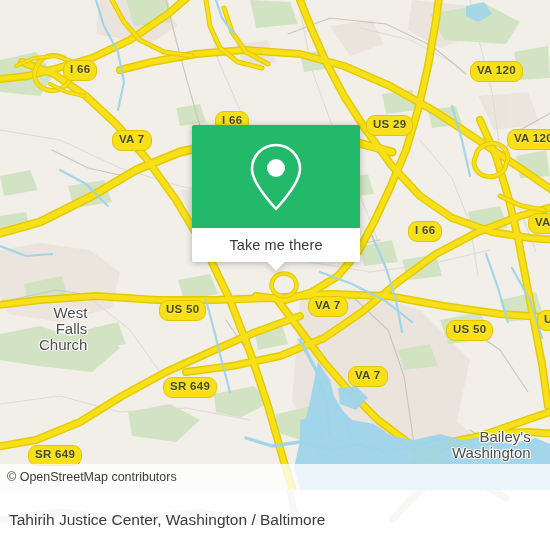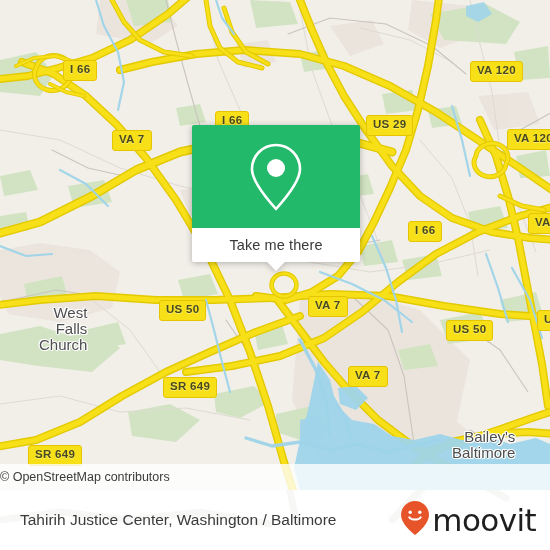--- a/index.html
+++ b/index.html
@@ -35,21 +35,21 @@
     width: 550px;
     height: 490px;
     display: block;
   }
 
   
   .shield {
     position: absolute;
     background: #f7e017;
     border: 1.5px solid #e5c500;
-    border-radius: 3px;
+    border-radius: 9px;
     color: #4a4a20;
     font-size: 11.5px;
     font-weight: bold;
     letter-spacing: 0.3px;
     line-height: 1;
     padding: 3px 6px 4px 6px;
     white-space: nowrap;
     text-shadow: 0 1px 0 rgba(255,255,255,.35);
     font-family: "Liberation Sans", sans-serif;
   }
@@ -80,21 +80,21 @@
     bottom: 0;
     width: 100%;
     height: 26px;
     background: rgba(255,255,255,0.78);
     display: flex;
     align-items: center;
   }
   #attribution .attr-text {
     font-size: 12.5px;
     color: #3b3b3b;
-    padding-left: 0;
+    padding-left: 7px;
     font-family: "Liberation Sans", sans-serif;
   }
 
   
   #popup {
     position: absolute;
     left: 192px;
     top: 125px;
     width: 168px;
     z-index: 40;
@@ -150,21 +150,21 @@
     position: absolute;
     left: 0; top: -490px;
     width: 550px;
     height: 550px;
     opacity: 0.10;
     pointer-events: none;
   }
   #footer-title {
     position: relative;
     z-index: 2;
-    padding-left: 20px;
+    padding-left: 9px;
     font-size: 15.5px;
     color: #3b3b3b;
     font-family: "Liberation Sans", sans-serif;
     white-space: nowrap;
   }
   #brand {
     position: absolute;
     right: 14px;
     top: 50%;
     transform: translateY(-50%);
@@ -397,21 +397,21 @@
         <div class="shield" style="left: 163px; top: 377px;">SR 649</div>
         <div class="shield" style="left: 348px; top: 366px;">VA 7</div>
         <div class="shield" style="left: 28px; top: 445px;">SR 649</div>
       </div>
 
     <div id="place-layer">
         <div class="place-label" style="left: 39px; top: 305px;">West
 Falls
 Church</div>
         <div class="place-label" style="left: 452px; top: 429px;">Bailey's
-Baltimore</div>
+Washington</div>
       </div>
 
     <div id="popup">
       <div id="popup-head">
         <span>
           <svg width="58" height="72" viewBox="0 0 58 72" aria-hidden="true">
             <path d="M29 4 C15.7 4 5 14.7 5 28 C5 40 20 58 29 68 C38 58 53 40 53 28 C53 14.7 42.3 4 29 4 Z" fill="none" stroke="#ffffff" stroke-width="2.6" stroke-linejoin="round"></path>
             <circle cx="29" cy="27" r="9" fill="#ffffff"></circle>
           </svg>
         </span>
@@ -436,25 +436,14 @@
         <path d="M276 298 L300 330 L324 362 L350 392 L378 420 L410 444 L444 464 L478 482 L506 498"></path>
         <path d="M250 352 L268 406 L284 462 L296 520"></path>
         <path d="M424 452 L462 442 L498 430 L532 418"></path>
         <path d="M392 520 L420 490 L452 470 L490 462 L528 460"></path>
         <path d="M0 520 L60 512 L130 520 L200 512 L270 524"></path>
       </g>
     </svg>
 
     <span id="footer-title">Tahirih Justice Center, Washington / Baltimore</span>
 
-    <div id="brand">
-      <span>
-        <svg width="30" height="36" viewBox="0 0 30 36" aria-hidden="true">
-          <path d="M15 1 C7.3 1 1 7.3 1 15 C1 23 10.5 31.5 15 35 C19.5 31.5 29 23 29 15 C29 7.3 22.7 1 15 1 Z" fill="#e8542a"></path>
-          <circle cx="10.2" cy="12.2" r="1.7" fill="#ffffff"></circle>
-          <circle cx="19.8" cy="12.2" r="1.7" fill="#ffffff"></circle>
-          <path d="M9.2 17.2 C11.4 20.4 18.6 20.4 20.8 17.2" fill="none" stroke="#ffffff" stroke-width="2" stroke-linecap="round"></path>
-        </svg>
-      </span>
-      <span id="brand-wordmark">moovit</span>
-    </div>
   </div>
 </div>
 
 </body></html>

